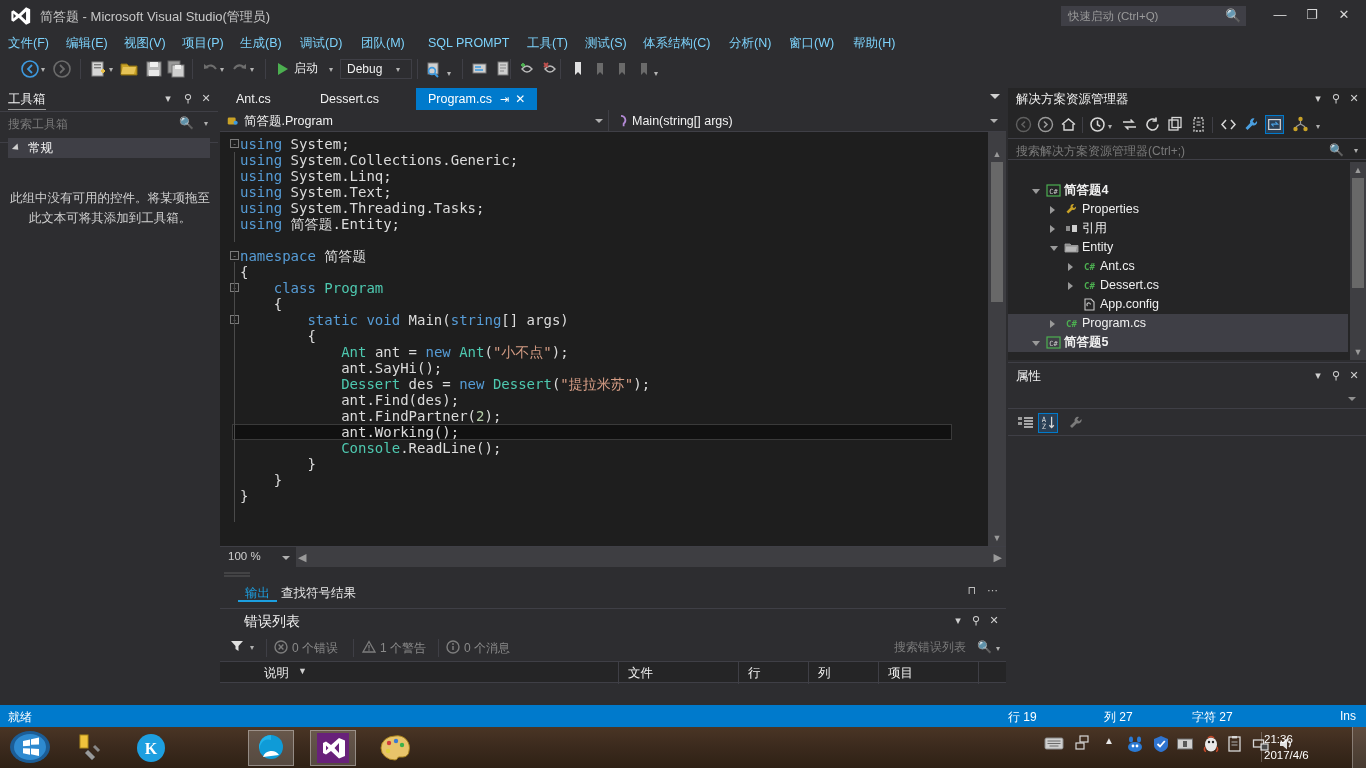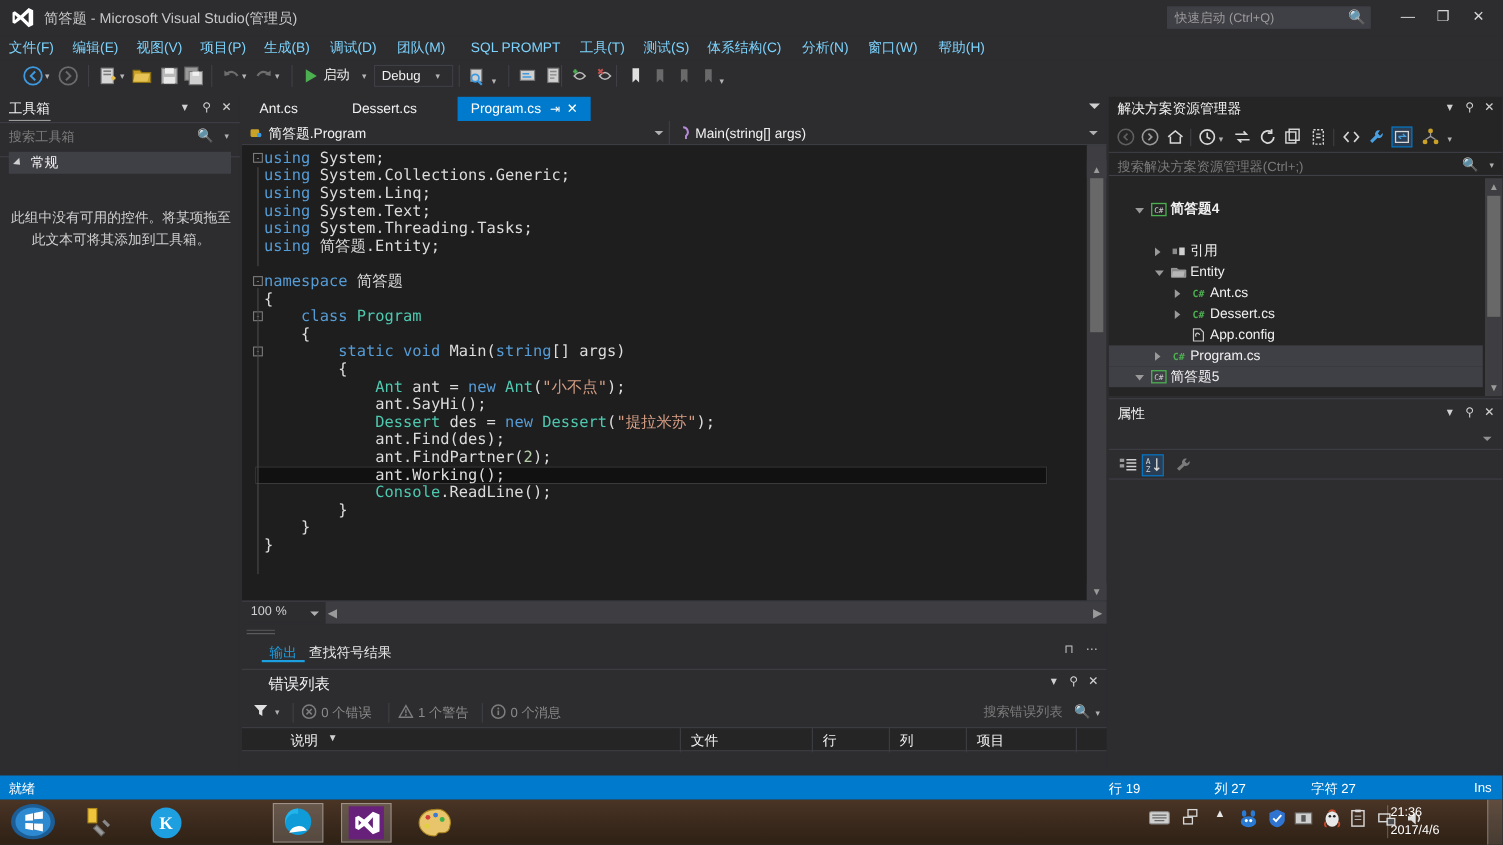--- a/index.html
+++ b/index.html
@@ -560,20 +560,27 @@
     </div>
 
     <div class="se-tree" id="setree">
         <div class="tnode" style="top: 19px;">
           <div class="tw open" style="left: 24px;"></div>
           <div class="ti" style="left: 38px;"><svg viewBox="0 0 15 15">
               <rect x="1" y="2" width="13" height="11" fill="none" stroke="#4caf50" stroke-width="1.2"></rect>
               <text x="7.5" y="10.5" font-size="7" fill="#cfcfcf" text-anchor="middle" font-family="monospace">C#</text>
             </svg></div>
           <div class="tl" style="left: 56px; font-weight: bold;">简答题4</div>
+        </div>
+        <div class="tnode" style="top: 38px;">
+          <div class="tw closed" style="left: 42px;"></div>
+          <div class="ti" style="left: 56px;"><svg viewBox="0 0 15 15">
+              <path d="M10 2 a2.8 2.8 0 0 0 -3.4 3.6 L2.5 9.8 l1.8 1.8 l4 -3.8 a2.8 2.8 0 0 0 3.6 -3.4 l-1.9 1.9 l-1.6 -1.6 Z" fill="#c9a227"></path>
+            </svg></div>
+          <div class="tl" style="left: 74px;">Properties</div>
         </div>
         <div class="tnode" style="top: 57px;">
           <div class="tw closed" style="left: 42px;"></div>
           <div class="ti" style="left: 56px;"><svg viewBox="0 0 15 15">
               <rect x="2" y="5" width="4" height="5" fill="#8a8a8a"></rect>
               <rect x="8" y="4" width="5" height="7" fill="#cfcfcf"></rect>
             </svg></div>
           <div class="tl" style="left: 74px;">引用</div>
         </div>
         <div class="tnode" style="top: 76px;">
@@ -611,21 +618,21 @@
               <text x="7.5" y="11" font-size="9" fill="#4caf50" text-anchor="middle" font-family="monospace" font-weight="bold">C#</text>
             </svg></div>
           <div class="tl" style="left: 74px;">Program.cs</div>
         </div>
         <div class="tnode sel" style="top: 171px;">
           <div class="tw open" style="left: 24px;"></div>
           <div class="ti" style="left: 38px;"><svg viewBox="0 0 15 15">
               <rect x="1" y="2" width="13" height="11" fill="none" stroke="#4caf50" stroke-width="1.2"></rect>
               <text x="7.5" y="10.5" font-size="7" fill="#cfcfcf" text-anchor="middle" font-family="monospace">C#</text>
             </svg></div>
-          <div class="tl" style="left: 56px; font-weight: normal;">简答题5</div>
+          <div class="tl" style="left: 56px; font-weight: bold;">简答题5</div>
         </div>
       </div>
 
     <div class="se-scroll">
       <div class="ar" style="top:0;line-height:16px">▲</div>
       <div class="thumb"></div>
       <div class="ar" style="bottom:0;line-height:16px">▼</div>
     </div>
   </div>
 

